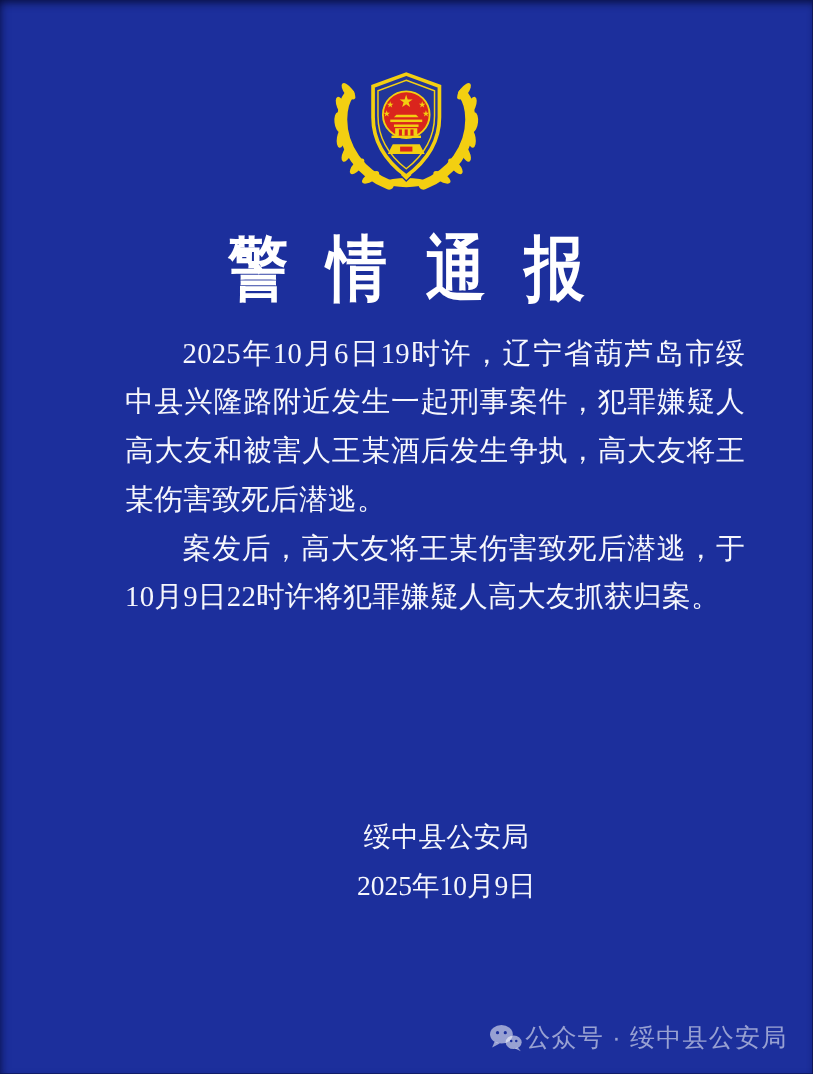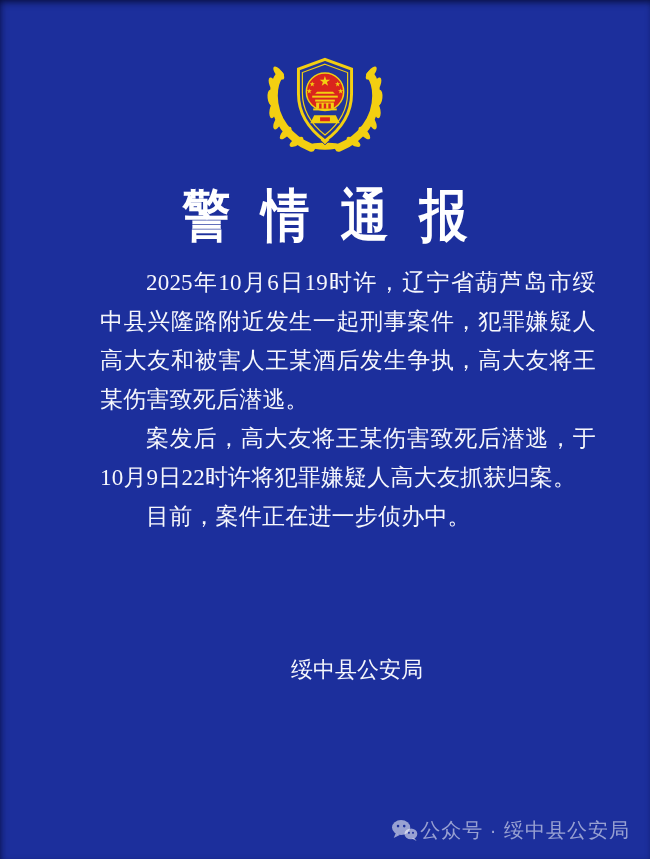--- a/index.html
+++ b/index.html
@@ -107,25 +107,25 @@
       <path d="M49,60 h22 l4,8 h-30 z" fill="#f3cf11"></path>
       <rect x="55" y="62" width="10" height="4" fill="#da251d"></rect>
     </g>
   </svg>
 
   <h1 class="title">警情通报</h1>
 
   <div class="body-text">
     <p>2025年10月6日19时许，辽宁省葫芦岛市绥中县兴隆路附近发生一起刑事案件，犯罪嫌疑人高大友和被害人王某酒后发生争执，高大友将王某伤害致死后潜逃。</p>
     <p>案发后，高大友将王某伤害致死后潜逃，于10月9日22时许将犯罪嫌疑人高大友抓获归案。</p>
-    <p>目前，案件正在进一步侦办中。</p>
   </div>
 
   <div class="signature">
     <div>绥中县公安局</div>
+    <div>2025年10月9日</div>
   </div>
 
   <div class="watermark">
     <svg width="27" height="23" viewBox="0 0 40 34" aria-hidden="true">
       <g fill="rgba(255,255,255,.55)">
         <ellipse cx="15" cy="12.5" rx="13.5" ry="11"></ellipse>
         <path d="M7,21 L4,28 L13,23.5 Z"></path>
         <ellipse cx="29.5" cy="22" rx="9.5" ry="8"></ellipse>
         <path d="M34.5,28 L38,32.5 L30.5,29 Z"></path>
       </g>

